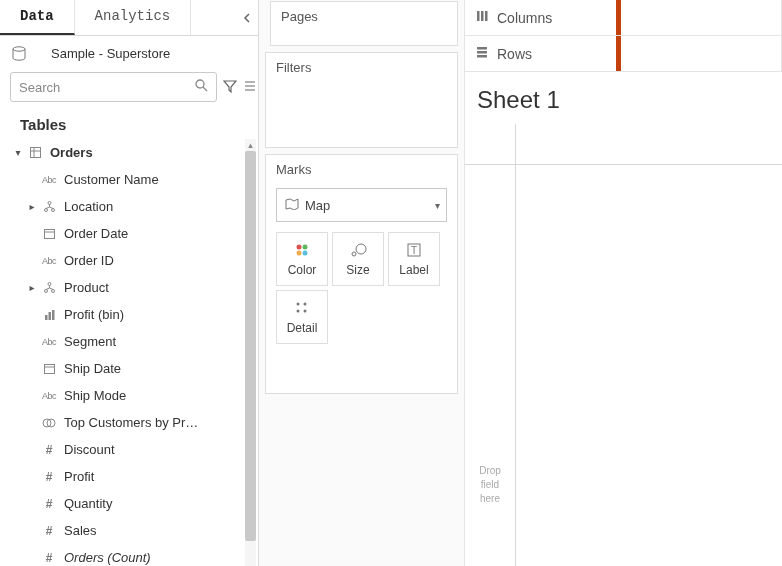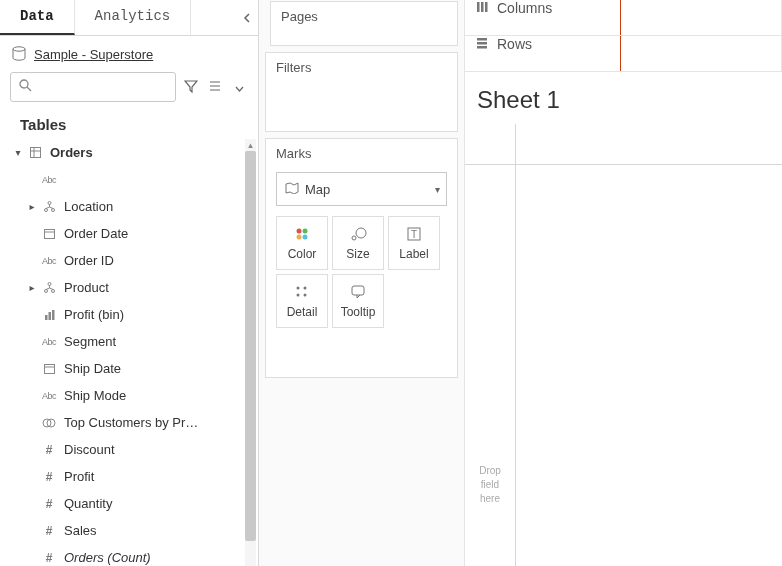--- a/index.html
+++ b/index.html
@@ -4,21 +4,21 @@
 <style>
   * { box-sizing: border-box; margin: 0; padding: 0; }
   body { font-family: -apple-system, "Segoe UI", Arial, sans-serif; font-size: 13px; color: #333; width: 782px; height: 566px; overflow: hidden; }
   .root { display: flex; height: 100%; }
   
   .left { width: 259px; border-right: 1px solid #d9d9d9; display: flex; flex-direction: column; }
   .tabs { display: flex; border-bottom: 1px solid #d9d9d9; }
   .tab { padding: 8px 20px 9px; font-size: 14px; color: #555; background: #fff; border-right: 1px solid #e4e4e4; cursor: pointer; font-family: Liberation Mono, monospace; }
   .tab.active { font-weight: 700; color: #222; border-bottom: 2px solid #333; }
   .collapse { margin-left: auto; width: 22px; display: flex; align-items: center; justify-content: center; color: #666; cursor: pointer; }
-  .datasource { display: flex; align-items: flex-end; gap: 8px; padding: 10px 12px; color: #333; text-decoration: underline; }
+  .datasource { display: flex; align-items: flex-start; gap: 25px; padding: 10px 12px; color: #333; }
   .search-row { display: flex; align-items: center; gap: 6px; padding: 0 10px; }
   .search-box { flex: 1; display: flex; align-items: center; border: 1px solid #c9c9c9; border-radius: 3px; height: 30px; padding: 0 8px; }
   .search-box input { flex: 1; border: none; outline: none; font-size: 13px; color: #333; }
   .search-box input::placeholder { color: #888; }
   .mini-btn { width: 18px; text-align: center; color: #555; cursor: pointer; }
   .tables-hdr { font-weight: 700; font-size: 15px; padding: 14px 12px 6px 20px; }
   .tree { position: relative; flex: 1; overflow: hidden; }
   .scrollbar { position: absolute; right: 2px; top: 0; bottom: 0; width: 11px; background: #f5f5f5; }
   .thumb-up { position: absolute; top: 0; width: 11px; text-align: center; font-size: 9px; color: #888; height: 12px; line-height: 12px; }
   .thumb { position: absolute; top: 12px; width: 11px; height: 390px; background: #c9c9c9; border-radius: 2px; }
@@ -27,32 +27,32 @@
   .node .ic { width: 18px; display: inline-flex; justify-content: center; align-items: center; }
   .node .lbl { padding-left: 6px; font-size: 13px; white-space: nowrap; overflow: hidden; text-overflow: ellipsis; flex: 1; }
   .node.l0 .lbl { font-weight: 700; }
   .node.l1 { padding-left: 24px; }
   .ital { font-style: italic; }
   
   .mid { width: 206px; border-right: 1px solid #e4e4e4; background: #fafafa; padding-top: 1px; }
   .shelf { margin: 0 6px 6px; border: 1px solid #dedede; background: #fff; }
   .shelf-title { padding: 7px 10px; font-size: 13px; color: #555; }
   .shelf.pages { height: 45px; margin-left: 11px; }
-  .shelf.filters { height: 80px; }
+  .shelf.filters { height: 96px; }
   .shelf.marks { height: 240px; }
   .mark-select { margin: 4px 10px 10px; border: 1px solid #c9c9c9; height: 16px; display: flex; align-items: center; padding: 16px 8px; font-size: 13px; color: #444; position: relative; cursor: pointer; }
   .mark-select .caret { position: absolute; right: 6px; font-size: 10px; color: #666; }
   .mark-grid { display: flex; flex-wrap: wrap; gap: 4px; padding: 0 10px; }
   .mark-cell { width: 52px; height: 54px; border: 1px solid #dedede; display: flex; flex-direction: column; align-items: center; justify-content: center; gap: 4px; font-size: 12px; color: #444; cursor: pointer; }
   .mark-cell svg { width: 18px; height: 18px; }
   
   .right { flex: 1; display: flex; flex-direction: column; }
   .shelves-top { }
   .cr { height: 36px; border-bottom: 1px solid #e4e4e4; display: flex; align-items: stretch; }
-  .cr-label { width: 156px; border-right: 1px solid #c2410c; display: flex; gap: 8px; padding: 0 10px; color: #555; font-size: 14px; }
+  .cr-label { width: 156px; border-right: 5px solid #c2410c; display: flex; align-items: center; gap: 8px; padding: 0 10px; color: #555; font-size: 14px; }
   .cr-drop { flex: 1; border-right: 1px solid #e4e4e4; }
   .sheet-title { font-size: 24px; font-weight: 400; padding: 14px 12px 10px; color: #333; }
   .viz { flex: 1; position: relative; background: #fff; }
   .v-line { position: absolute; top: 0; bottom: 0; left: 50px; width: 1px; background: #d6d6d6; }
   .h-line { position: absolute; left: 0; right: 0; top: 40px; height: 1px; background: #d6d6d6; }
   .drop-hint { position: absolute; left: 0; width: 50px; top: 340px; text-align: center; color: #aaa; font-size: 10px; line-height: 1.4; }
   
   .abc { font-size: 9px; letter-spacing: -0.5px; color: #7a7a7a; }
   .num { color: #7a7a7a; font-size: 12px; font-weight: 700; }
   .geo svg, .date svg, .bar svg, .tbl svg, .set svg, .db svg, .hier svg { display: block; }
@@ -76,20 +76,21 @@
       <span class="db">
         <svg width="14" height="16" viewBox="0 0 14 16">
             <ellipse cx="7" cy="3" rx="6" ry="2.2" fill="none" stroke="#777"></ellipse>
             <path d="M1 3 V12 A6 2.2 0 0 0 13 12 V3" fill="none" stroke="#777"></path>
           </svg>
       </span>
       <span>Sample - Superstore</span>
     </div>
     <div class="search-row">
       <div class="search-box">
+        <input placeholder="Search" style="">
         <span>
           <svg width="13" height="13" viewBox="0 0 13 13">
               <circle cx="5" cy="5" r="4" fill="none" stroke="#888" stroke-width="1.3"></circle>
               <line x1="8" y1="8" x2="12" y2="12" stroke="#888" stroke-width="1.3"></line>
             </svg>
         </span>
       </div>
       <span class="mini-btn">
         <svg width="14" height="14" viewBox="0 0 14 14">
             <path d="M1 2 H13 L8 8 V13 L6 11 V8 Z" fill="none" stroke="#666" stroke-width="1.2"></path>
@@ -122,20 +123,21 @@
                 </svg>
               </span>
             </span>
             <span class="lbl">Orders</span>
           </div>
           <div class="node l1">
             <span class="tw"></span>
             <span class="ic">
               <span class="abc">Abc</span>
             </span>
+            <span class="lbl">Customer Name</span>
           </div>
           <div class="node l1">
             <span class="tw">▸</span>
             <span class="ic">
               <span class="hier">
                 <svg width="13" height="13" viewBox="0 0 13 13">
                   <circle cx="6.5" cy="3" r="1.5" fill="none" stroke="#888"></circle>
                   <circle cx="3" cy="10" r="1.5" fill="none" stroke="#888"></circle>
                   <circle cx="10" cy="10" r="1.5" fill="none" stroke="#888"></circle>
                   <path d="M6.5 4.5 V7 M6.5 7 L3 8.5 M6.5 7 L10 8.5" stroke="#888" fill="none"></path>
@@ -314,27 +316,20 @@
           <span>Label</span>
         </div>
         <div class="mark-cell">
           <svg viewBox="0 0 18 18">
               <circle cx="5" cy="5" r="1.5" fill="#777"></circle>
               <circle cx="12" cy="5" r="1.5" fill="#777"></circle>
               <circle cx="5" cy="12" r="1.5" fill="#777"></circle>
               <circle cx="12" cy="12" r="1.5" fill="#777"></circle>
             </svg>
           <span>Detail</span>
-        </div>
-        <div class="mark-cell">
-          <svg viewBox="0 0 18 18">
-              <rect x="3" y="3" width="12" height="9" rx="2" fill="none" stroke="#777"></rect>
-              <path d="M8 12 L8 15 L11 12" fill="none" stroke="#777"></path>
-            </svg>
-          <span>Tooltip</span>
         </div>
       </div>
     </div>
   </div>
 
   <div class="right">
     <div class="shelves-top">
       <div class="cr">
         <div class="cr-label">
           <span>

